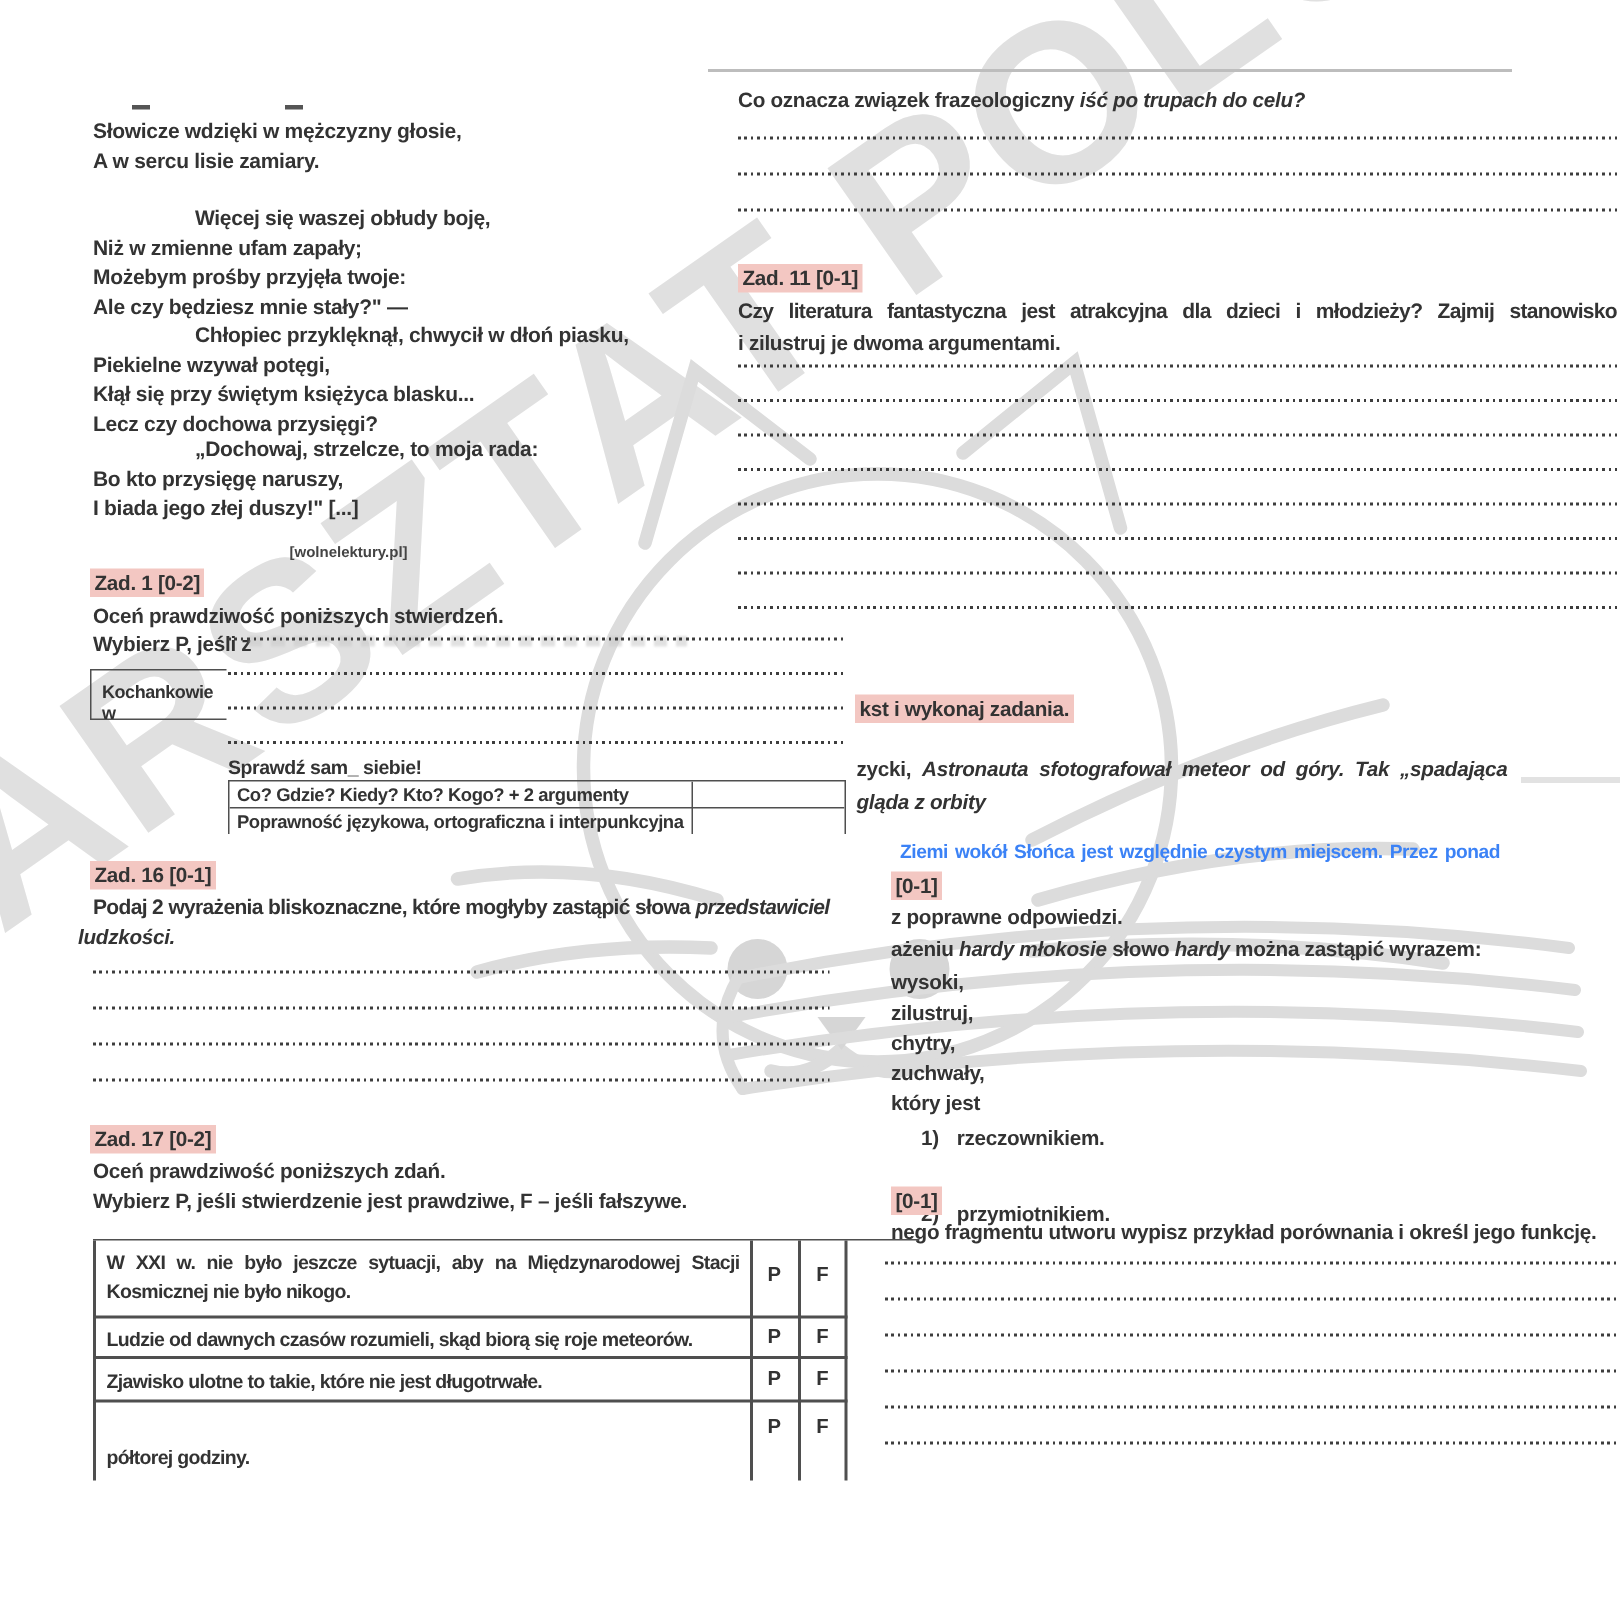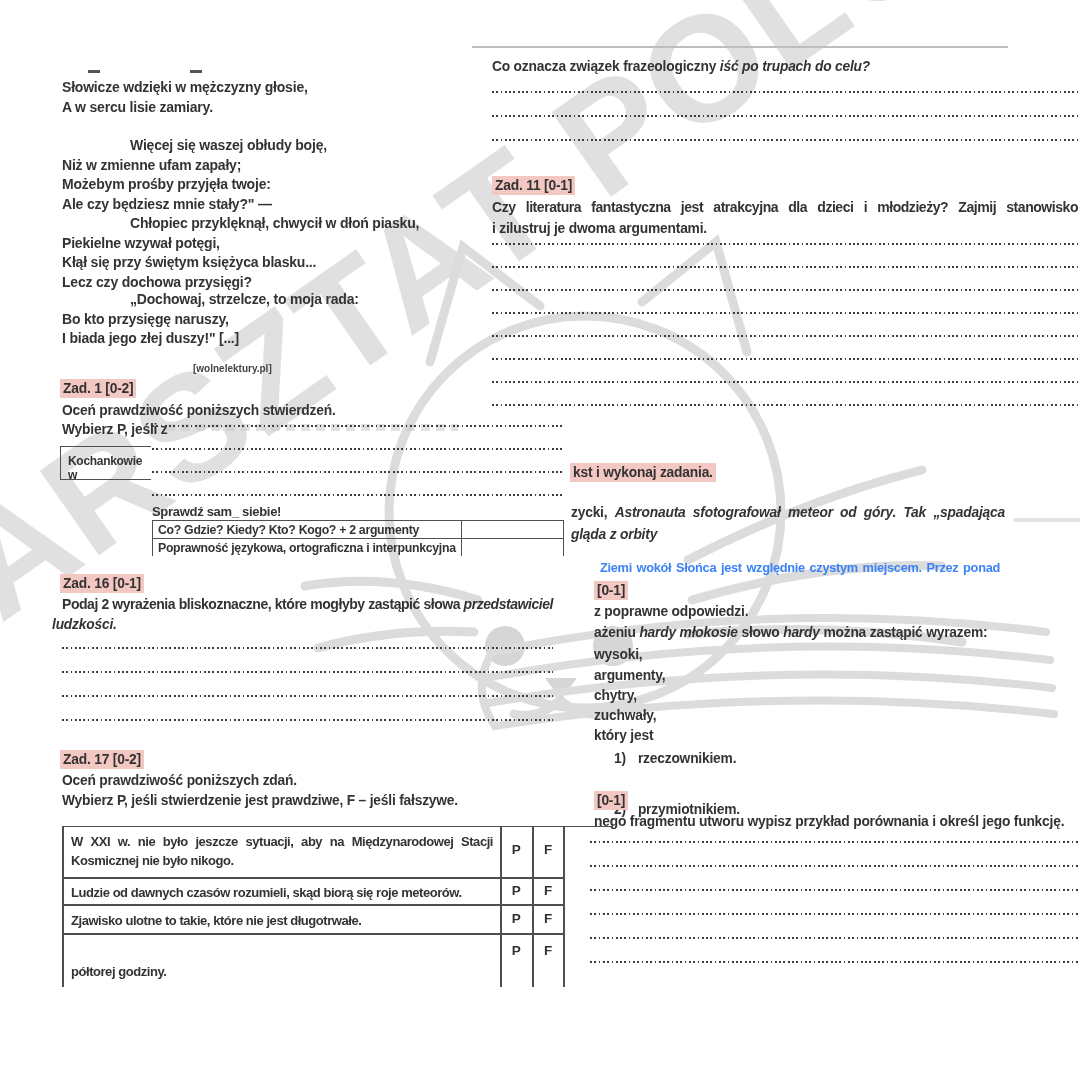--- a/index.html
+++ b/index.html
@@ -182,21 +182,21 @@
   </div>
   <div class="abs t it" style="left:571px;top:525px;">gląda z orbity</div>
   <div class="abs t just gray" style="left:600px;top:558px;width:400px;font-size:12.8px;letter-spacing:-0.3px;">Ziemi wokół Słońca jest względnie czystym miejscem. Przez ponad</div>
 
   <div class="abs t" style="left:594px;top:581px;"><span class="hl">[0-1]</span></div>
   <div class="abs t" style="left:594px;top:602px;">z poprawne odpowiedzi.</div>
   <div class="abs t" style="left:594px;top:623px;">
     <span>ażeniu</span> <span class="it">hardy młokosie</span> <span>słowo</span> <span class="it">hardy</span> <span>można zastąpić wyrazem:</span>
   </div>
   <div class="abs t" style="left:594px;top:645px;">wysoki,</div>
-  <div class="abs t" style="left:594px;top:666px;">argumenty,</div>
+  <div class="abs t" style="left:594px;top:666px;">zilustruj,</div>
   <div class="abs t" style="left:594px;top:686px;">chytry,</div>
   <div class="abs t" style="left:594px;top:706px;">zuchwały,</div>
   <div class="abs t" style="left:594px;top:726px;">który jest</div>
   <div class="abs t" style="left:614px;top:749px;">
     <span>1)</span><span style="display:inline-block;width:12px;"></span><span>rzeczownikiem.</span>
   </div>
   <div class="abs t" style="left:614px;top:772px;margin-top:28px;">
     <span>2)</span><span style="display:inline-block;width:12px;"></span><span>przymiotnikiem.</span>
   </div>
 

